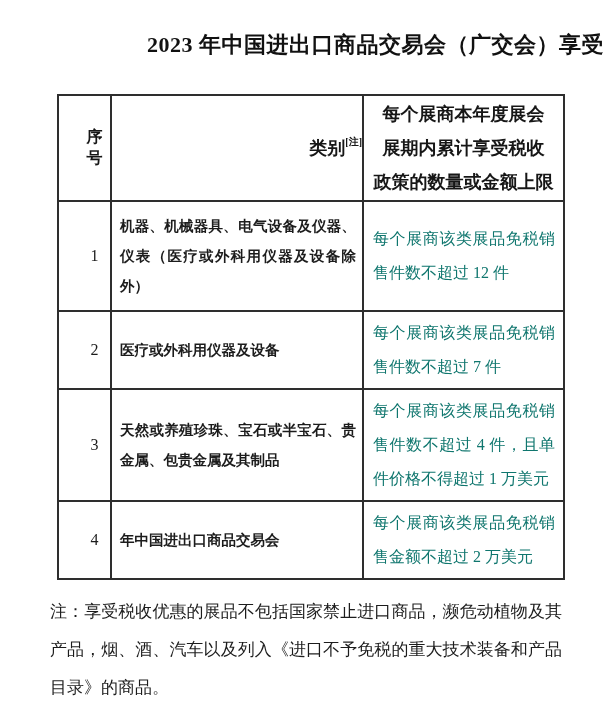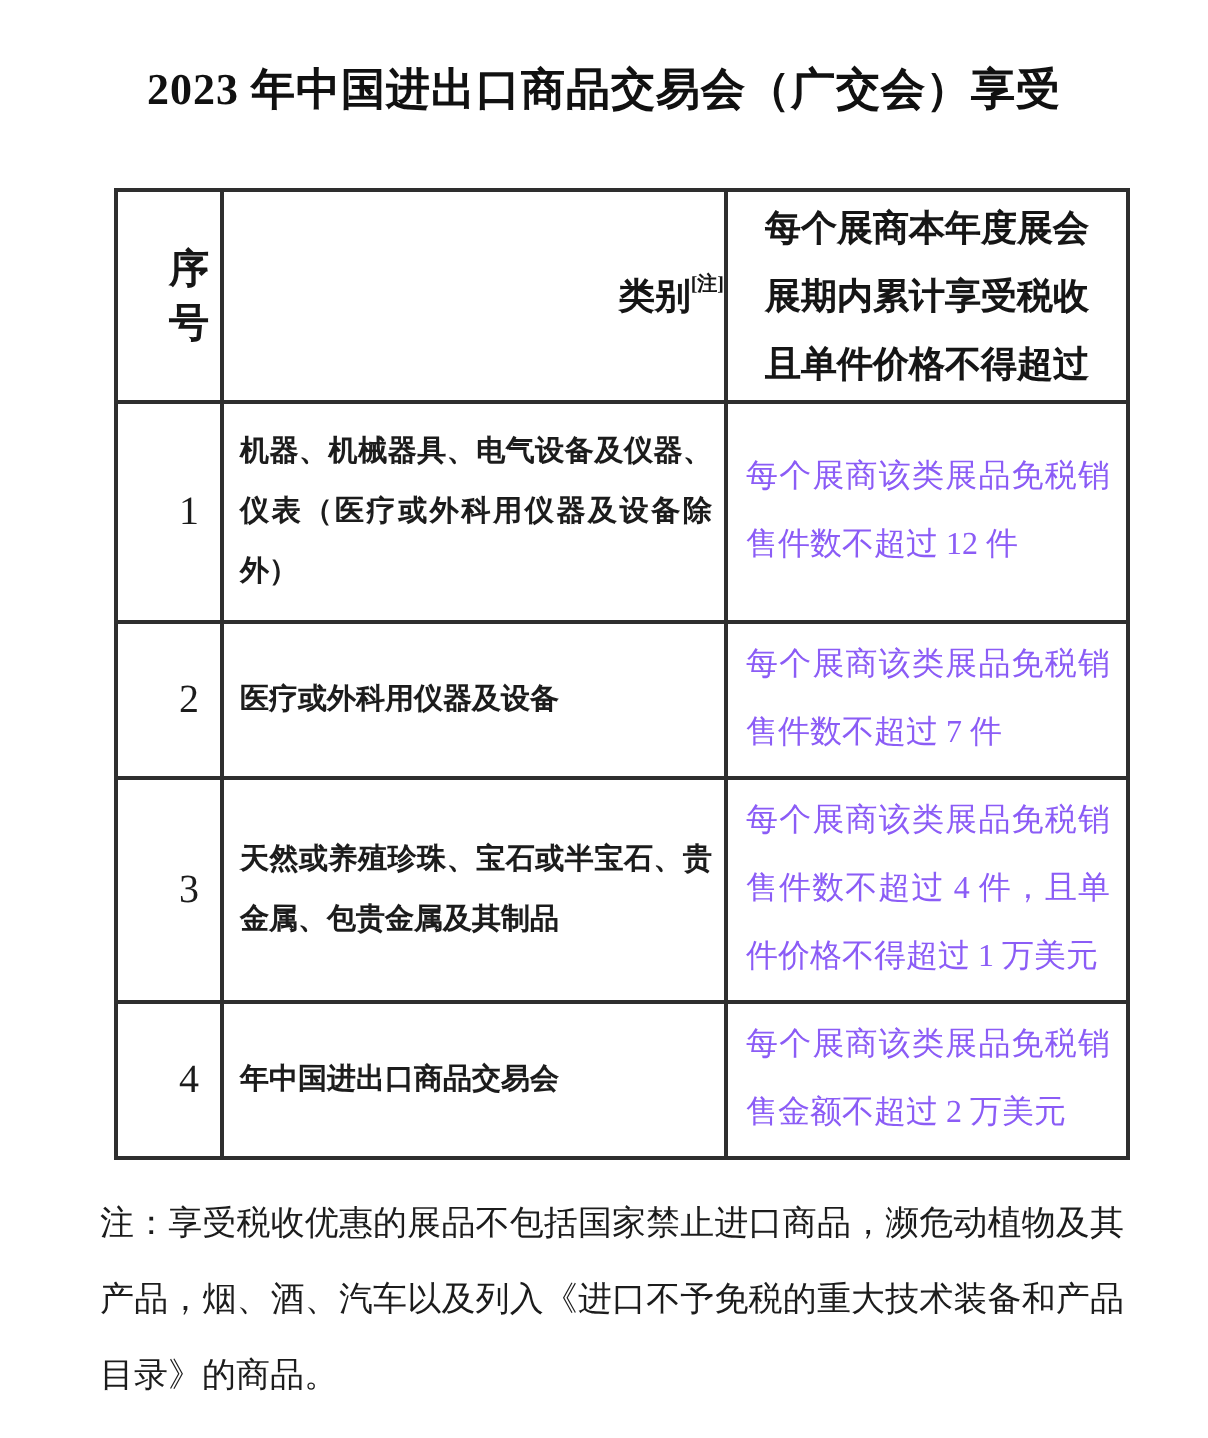--- a/index.html
+++ b/index.html
@@ -6,63 +6,63 @@
   html,body { background:#ffffff; }
   body {
     width:604px; height:719px;
     font-family:"Liberation Serif","DejaVu Serif",serif;
     color:#1c1c1c;
     overflow:hidden;
     position:relative;
   }
   .doc-title {
     padding-top:26px;
-    text-align:center;
+    text-align:right;
     font-weight:bold;
     font-size:22px;
     line-height:37px;
     letter-spacing:0.5px;
     color:#111;
   }
   table.exhibit-table {
     border-collapse:collapse;
     table-layout:fixed;
     margin:31px 0 0 57px;
     width:506px;
   }
   table.exhibit-table th,
   table.exhibit-table td {
     border:2px solid #2e2e2e;
     vertical-align:middle;
     background:#fff;
   }
   th.h-seq, td.c-seq {
     text-align:center;
-    font-size:20px;
+    font-size:16px;
     padding-left:20px;
   }
   th { font-weight:bold; font-size:18px; color:#161616; }
   th.h-cat { text-align:right; }
   th.h-cat sup { font-size:10px; font-weight:bold; position:relative; top:-2px; }
   th.h-limit { text-align:center; font-size:18px; }
   th.h-limit .hline { line-height:34px; text-align:center; }
   td.c-cat {
     font-size:14.5px;
     line-height:30px;
     padding:4px 6px 4px 8px;
     text-align:justify;
     color:#1c1c1c;
     font-weight:bold;
   }
   td.c-limit {
     font-size:16px;
     line-height:34px;
     padding:4px 8px 4px 9px;
     text-align:justify;
-    color:#8b5cf6;
+    color:#0f766e;
   }
   tr.r-head  { height:106px; }
   tr.r-tall  { height:110px; }
   tr.r-mid   { height:104px; }
   tr.r-short { height:74px;  }
   .footnote {
     width:512px;
     margin:13px 0 0 50px;
     font-size:17px;
     line-height:38px;
@@ -83,21 +83,21 @@
     <col style="width:252px">
     <col style="width:201px">
   </colgroup>
   <thead>
     <tr class="r-head">
       <th class="h-seq">序号</th>
       <th class="h-cat"><span>类别</span><sup>[注]</sup></th>
       <th class="h-limit">
         <div class="hline">每个展商本年度展会</div>
         <div class="hline">展期内累计享受税收</div>
-        <div class="hline">且单件价格不得超过</div>
+        <div class="hline">政策的数量或金额上限</div>
       </th>
     </tr>
   </thead>
   <tbody>
     <tr class="r-tall">
       <td class="c-seq">1</td>
       <td class="c-cat">机器、机械器具、电气设备及仪器、仪表（医疗或外科用仪器及设备除外）</td>
       <td class="c-limit">每个展商该类展品免税销售件数不超过 12 件</td>
     </tr>
     <tr class="r-short">

